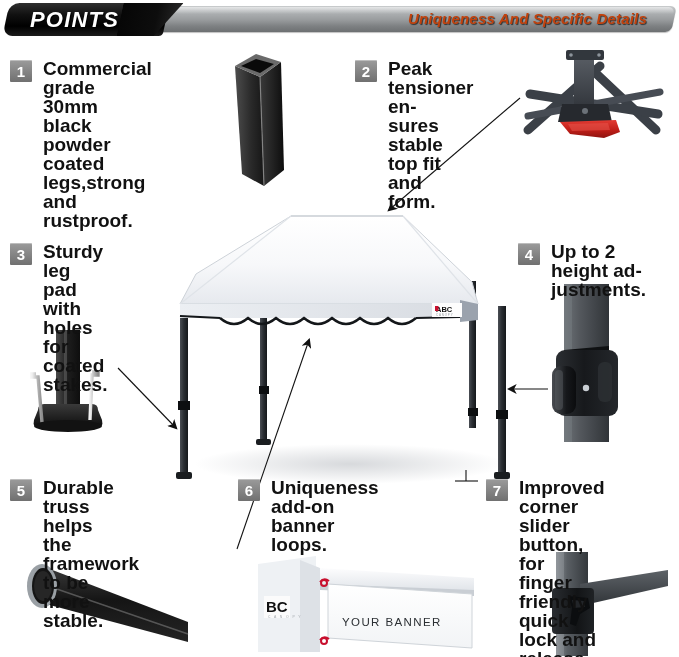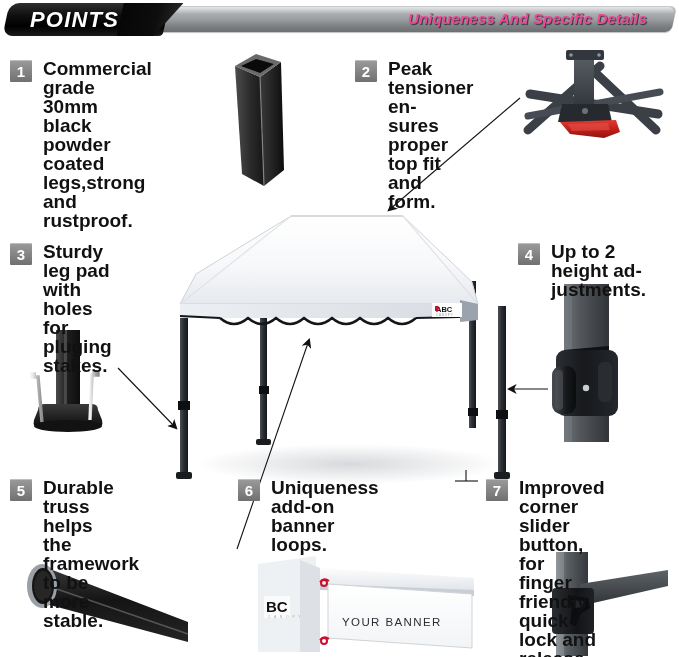--- a/index.html
+++ b/index.html
@@ -37,21 +37,21 @@
     clip-path:polygon(0 0,100% 0,62% 100%,0% 100%);
   }
   .header .points{
     position:absolute;left:30px;top:5px;
     font-size:22px;font-weight:bold;font-style:italic;color:#fff;
     letter-spacing:1.2px;
     text-shadow:1px 1px 0 #000;
   }
   .header .subtitle{
     position:absolute;right:32px;top:8px;
-    font-size:15px;font-weight:bold;font-style:italic;color:#ec4899;
+    font-size:15px;font-weight:bold;font-style:italic;color:#c2410c;
     letter-spacing:.2px;
     text-shadow:1px 1px 1px rgba(0,0,0,.65);
     white-space:nowrap;
   }
 
   
   .point{position:absolute;}
   .badge{
     position:absolute;left:0;top:0;width:22px;height:22px;
     background:linear-gradient(to bottom,#9b9b9b,#707070);
@@ -379,28 +379,28 @@
   <div class="point" style="left:10px;top:60px;">
     <div class="badge">1</div>
     <div class="ptext">Commercial grade 30mm
 black powder coated
 legs,strong and rustproof.</div>
   </div>
 
   <div class="point" style="left:355px;top:60px;">
     <div class="badge">2</div>
     <div class="ptext">Peak tensioner en-
-sures proper top fit
+sures stable top fit
 and form.</div>
   </div>
 
   <div class="point" style="left:10px;top:243px;">
     <div class="badge">3</div>
     <div class="ptext">Sturdy leg pad with
-holes for pluging
+holes for coated
 stakes.</div>
   </div>
 
   <div class="point" style="left:518px;top:243px;">
     <div class="badge">4</div>
     <div class="ptext">Up to 2 height ad-
 justments.</div>
   </div>
 
   <div class="point" style="left:10px;top:479px;">

